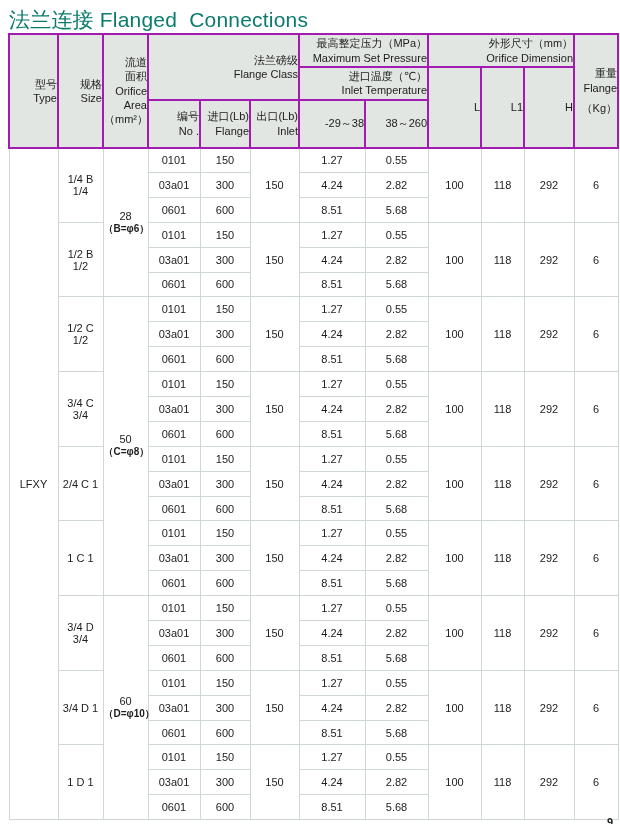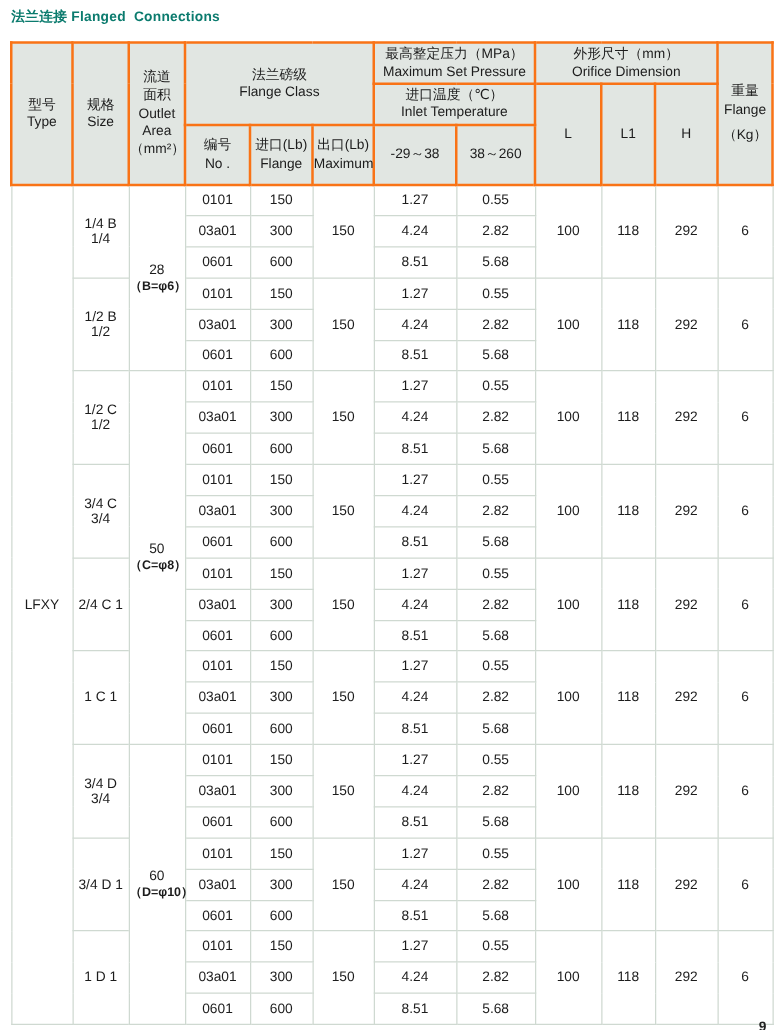--- a/index.html
+++ b/index.html
@@ -12,39 +12,39 @@
   body{
     width:620px;height:824px;
     background:#ffffff;
     overflow:hidden;
     position:relative;
     font-family:"Liberation Sans","DejaVu Sans",sans-serif;
     color:var(--text-color);
   }
   .page-title{
     position:absolute;left:9px;top:6px;
-    font-size:11px;font-weight:bold;
+    font-size:21px;font-weight:normal;
     color:var(--title-color);
     letter-spacing:0.2px;
     white-space:pre;
   }
   table.spec{
     position:absolute;left:8px;top:33px;
     width:609px;
     border-collapse:collapse;
     table-layout:fixed;
   }
   .spec th{
     background:var(--header-bg);
-    border:2px solid #f97316;
+    border:2px solid #a21caf;
     font-weight:normal;
     font-size:11px;
     line-height:1.3;
     padding:1px 0;
-    text-align:center;
+    text-align:right;
     vertical-align:middle;
     color:var(--text-color);
   }
   .spec tbody td{
     border:1px solid var(--border-color);
     font-size:11px;
     text-align:center;
     vertical-align:middle;
     padding:0;
     background:#ffffff;
@@ -89,21 +89,21 @@
         <div>型号</div>
         <div>Type</div>
       </th>
       <th rowspan="3">
         <div>规格</div>
         <div>Size</div>
       </th>
       <th rowspan="3">
         <div>流道</div>
         <div>面积</div>
-        <div>Outlet</div>
+        <div>Orifice</div>
         <div>Area</div>
         <div>（mm²）</div>
       </th>
       <th colspan="3" rowspan="2">
         <div>法兰磅级</div>
         <div>Flange  Class</div>
       </th>
       <th colspan="2">
         <div>最高整定压力（MPa）</div>
         <div>Maximum Set Pressure</div>
@@ -131,21 +131,21 @@
       <th>
         <div>编号</div>
         <div>No .</div>
       </th>
       <th>
         <div>进口(Lb)</div>
         <div>Flange</div>
       </th>
       <th>
         <div>出口(Lb)</div>
-        <div>Maximum</div>
+        <div>Inlet</div>
       </th>
       <th>-29～38</th>
       <th>38～260</th>
     </tr>
   </thead>
   <tbody>
       <tr>
         <td rowspan="27">LFXY</td>
         <td rowspan="3">1/4 B 1/4</td>
         <td rowspan="6">

